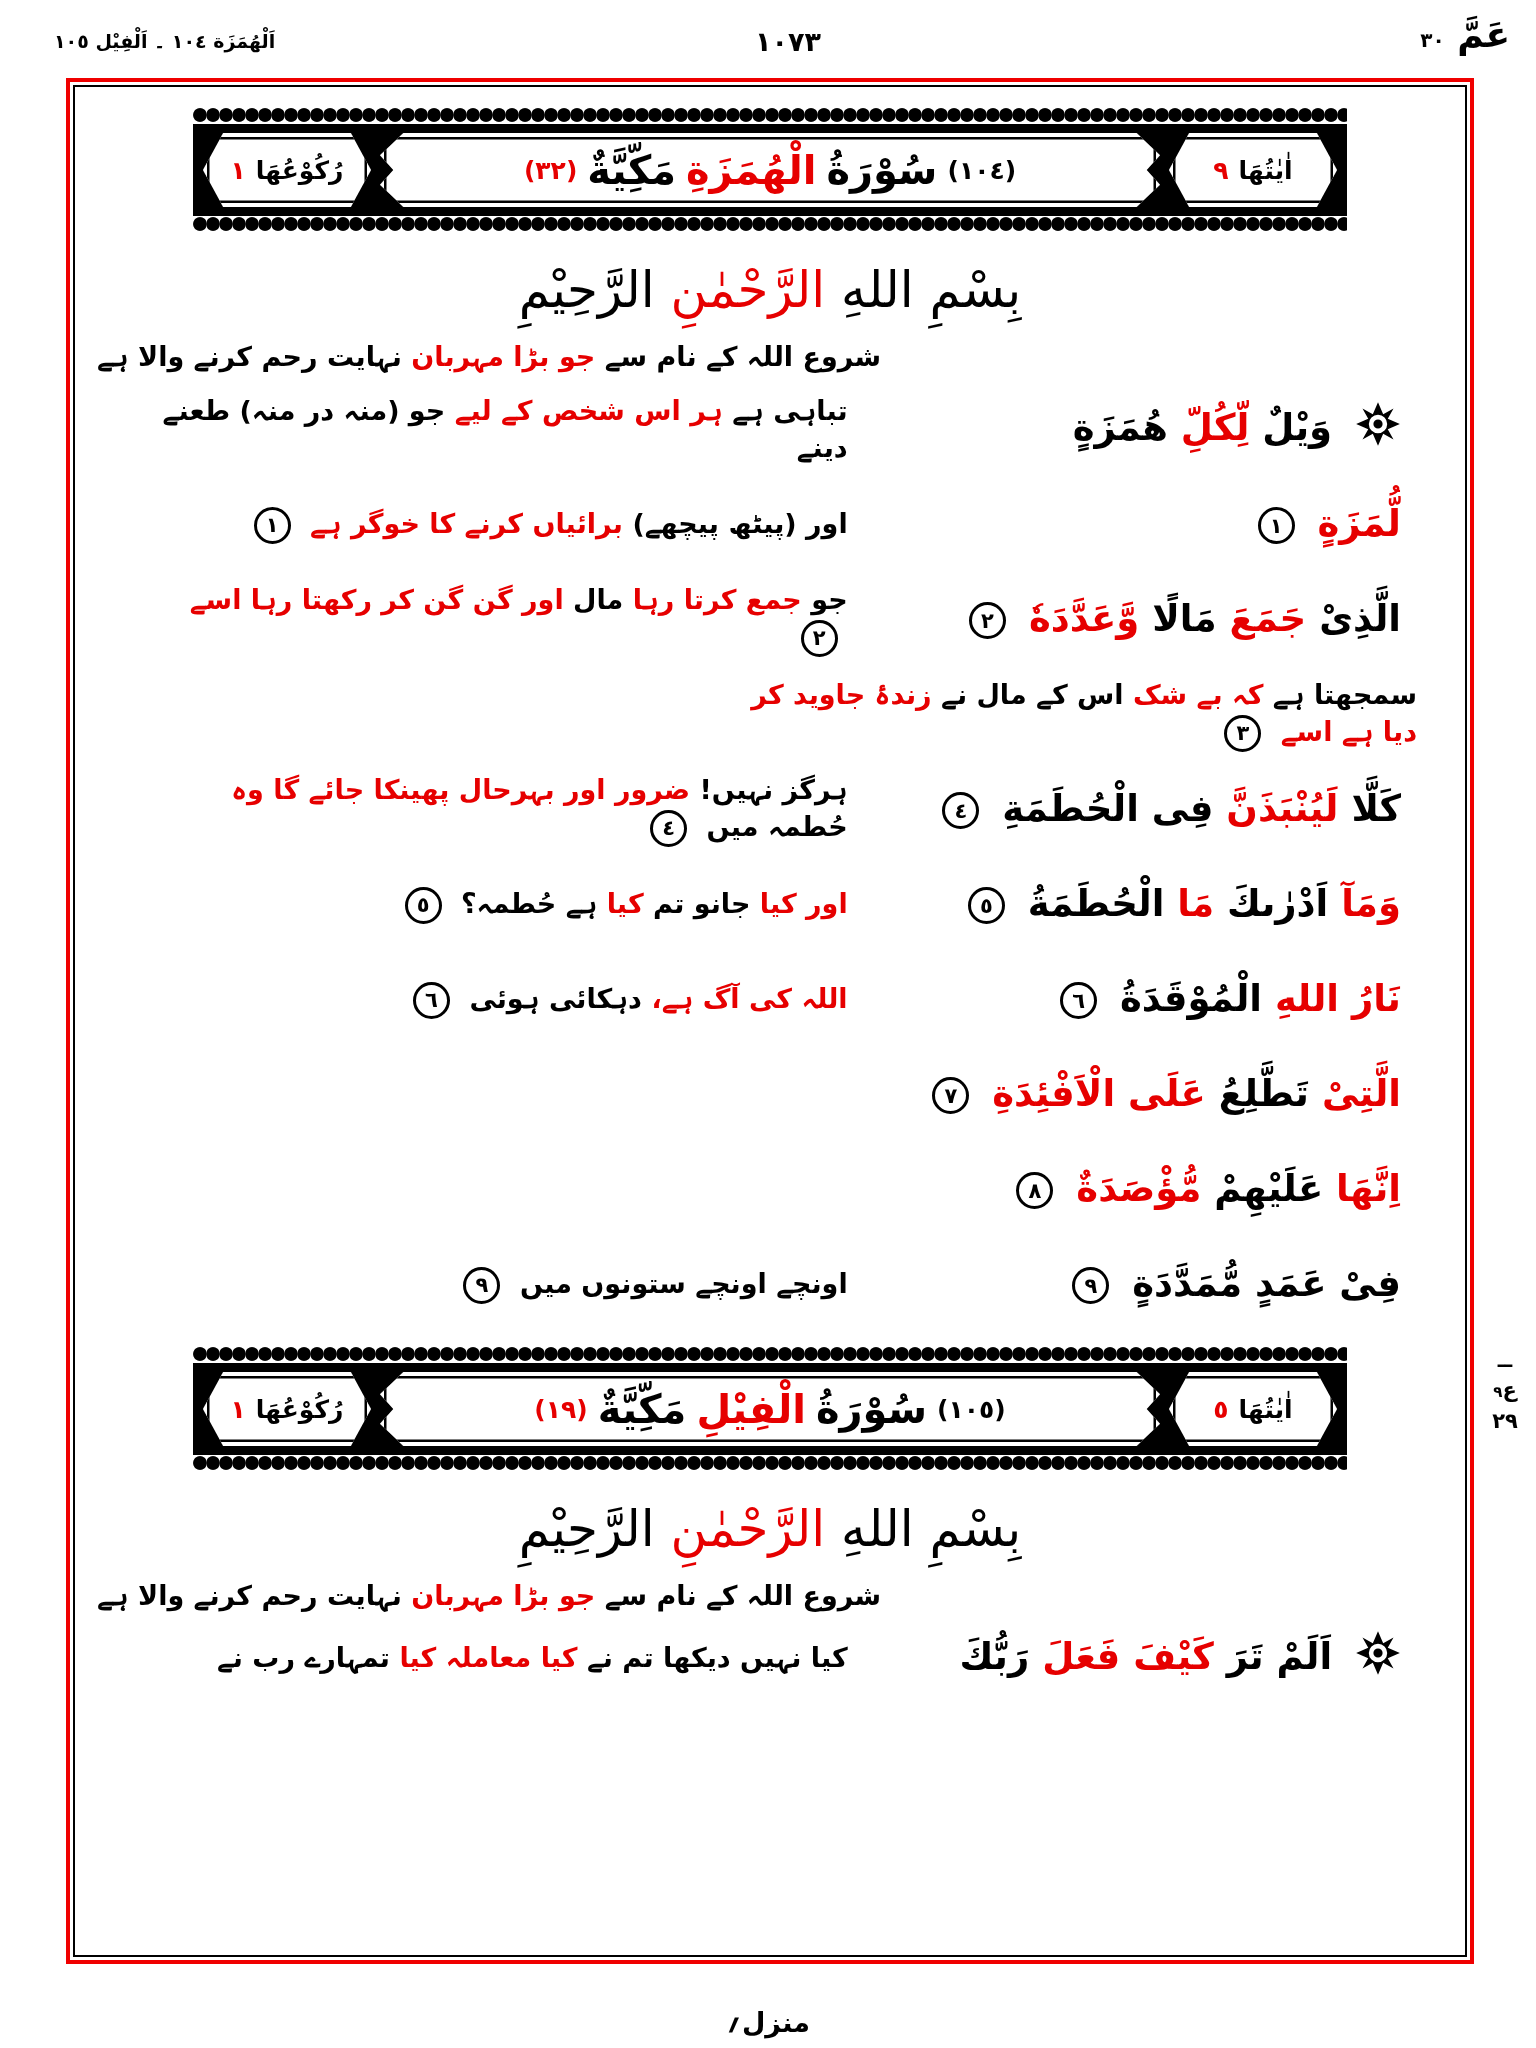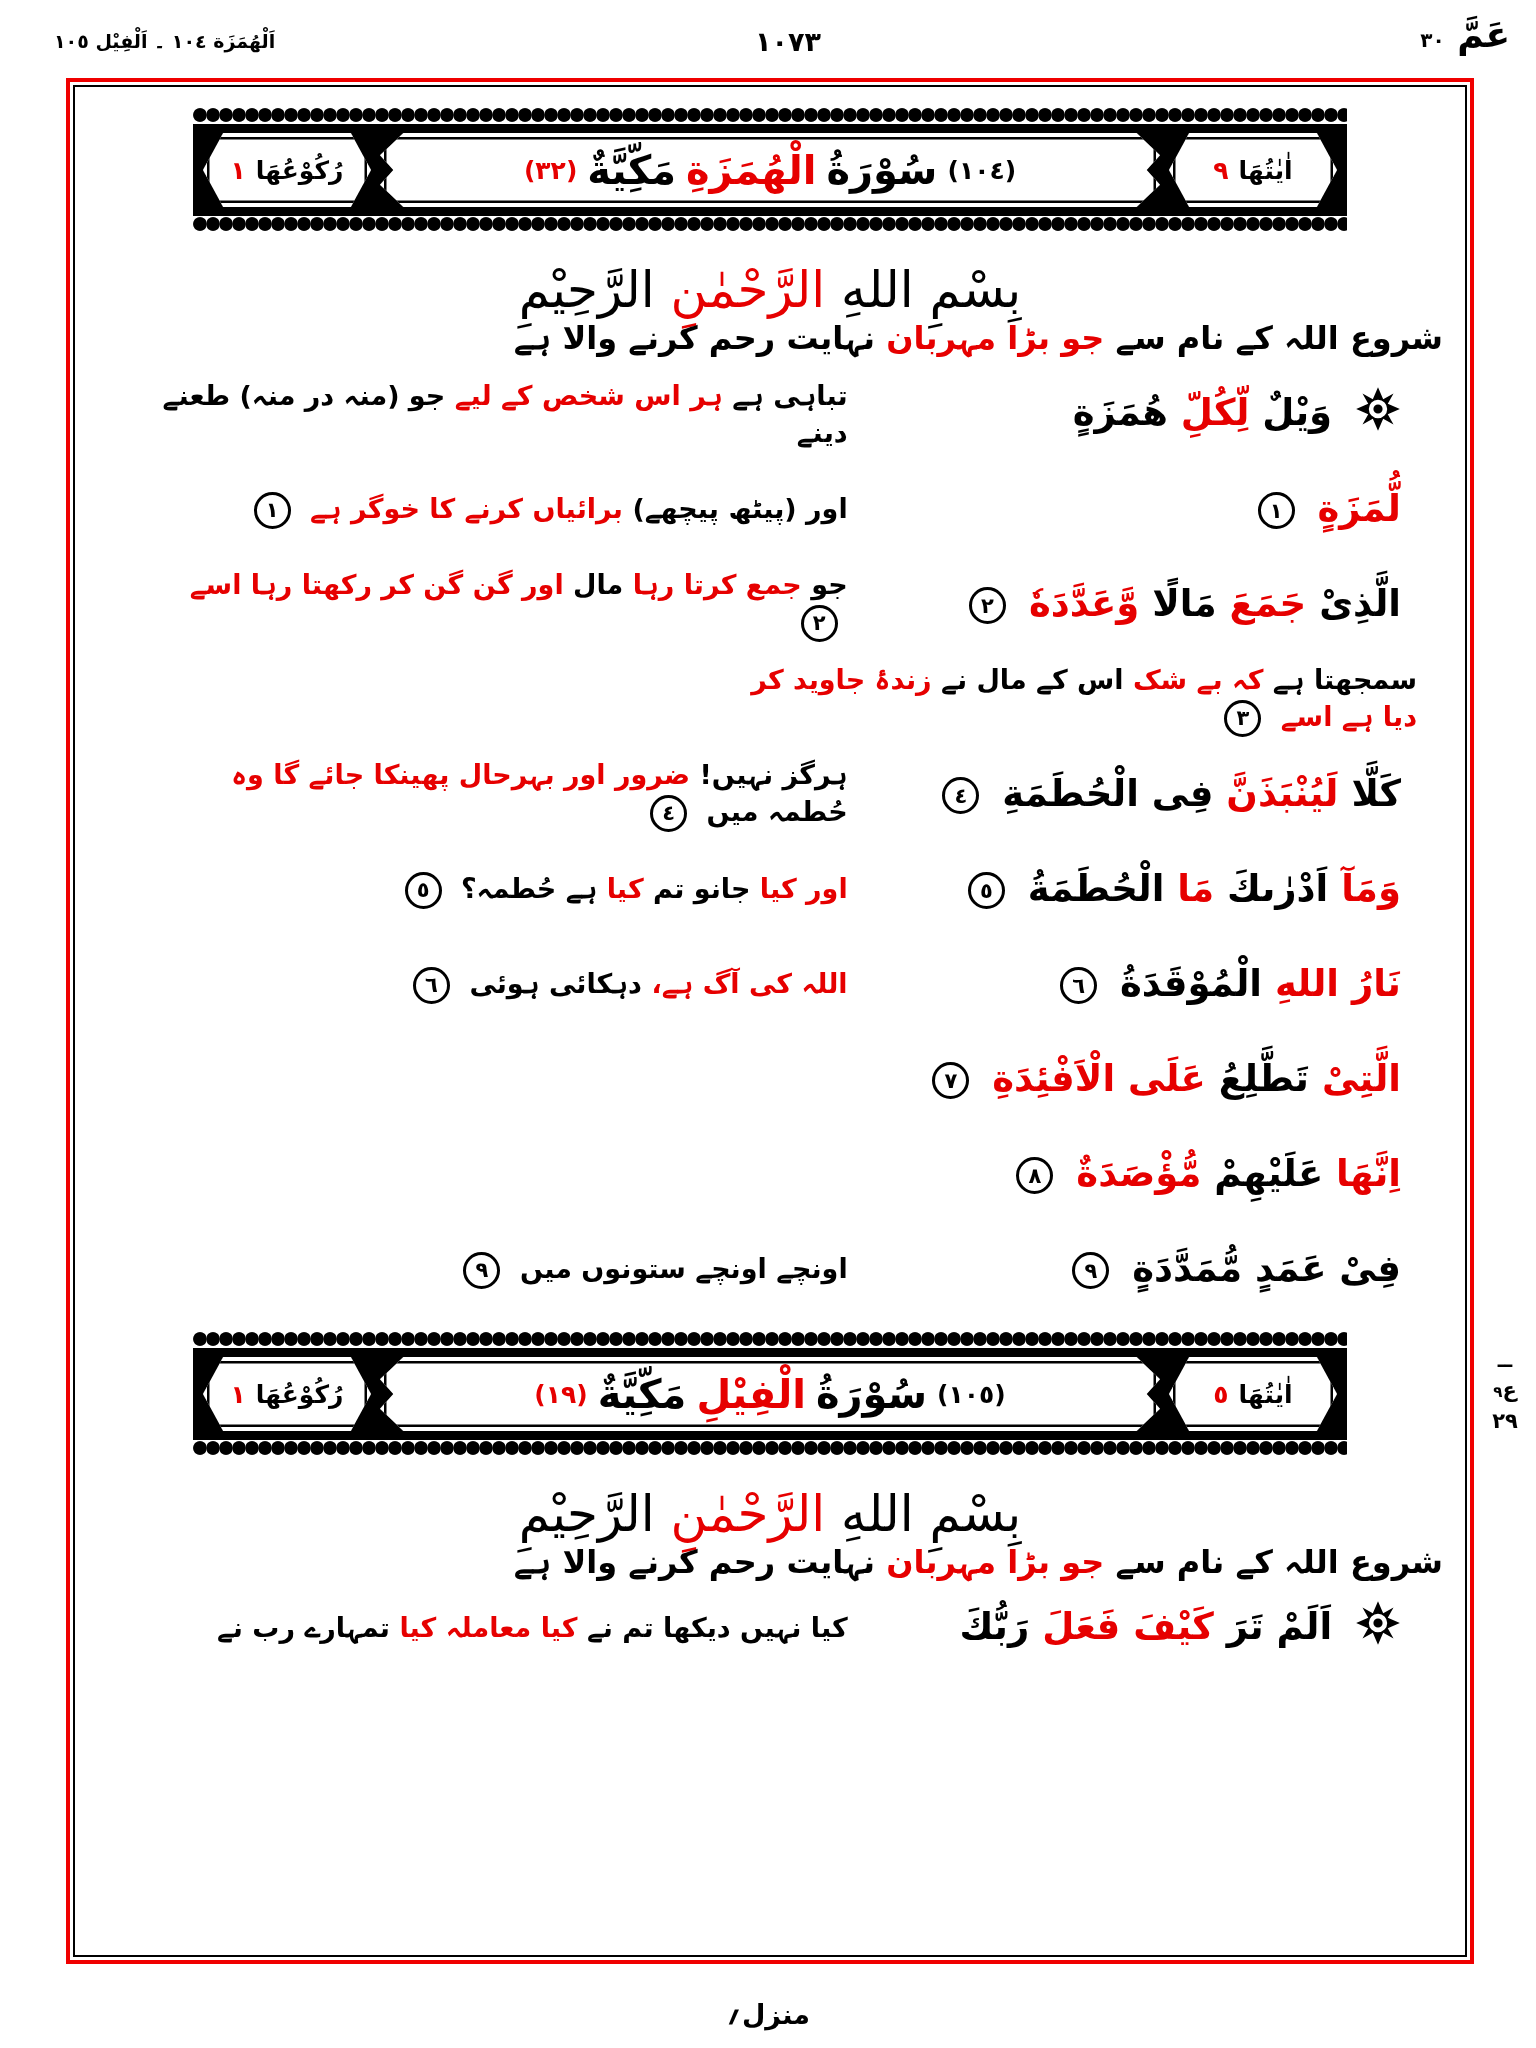--- a/index.html
+++ b/index.html
@@ -32,21 +32,21 @@
                gap:10px; box-shadow: inset 0 0 0 4px #fff, inset 0 0 0 6.5px #000; }
   .cartouche.side { width:168px; padding:16px 14px; font-size:25px; font-weight:bold;
                clip-path:polygon(12% 0,88% 0,100% 50%,88% 100%,12% 100%,0 50%); }
   .cartouche.main { flex:1; padding:14px 30px; font-size:40px; font-weight:bold;
                clip-path:polygon(3% 0,97% 0,100% 30%,98.3% 50%,100% 70%,97% 100%,3% 100%,0 70%,1.7% 50%,0 30%); }
   .cartouche.main .seg-small { font-size:25px; }
   .cartouche .num { font-weight:bold; }
 
   
   .bismillah    { text-align:center; font-size:50px; font-weight:normal; margin-top:28px; direction:rtl; }
-  .bismillah-ur { text-align:right; font-size:32px; font-weight:bold; direction:rtl; }
+  .bismillah-ur { text-align:left; font-size:27px; font-weight:bold; margin-top:22px; direction:rtl; }
 
   
   .rows { margin:10px 26px 0; }
   .row  { display:flex; direction:rtl; align-items:center; min-height:95px; }
   .ar-line { width:44%; text-align:right; font-size:37px; font-weight:bold;
              padding-right:16px; line-height:1.25; }
   .ur-line { width:56%; text-align:right; font-size:27px; font-weight:bold;
              padding-left:20px; line-height:1.35; }
   .vnum { display:inline-flex; width:37px; height:37px; border:3px solid #000;
           border-radius:50%; align-items:center; justify-content:center;
@@ -54,21 +54,21 @@
   .start-marker { display:inline-block; vertical-align:middle; margin-left:10px; }
   .start-marker svg { width:46px; height:46px; fill:#000; }
 
   .s105 .rows { margin-top:0; }
 
   
   .margin-marker { position:absolute; right:8px; top:1345px; width:46px; text-align:center;
                    font-size:21px; font-weight:bold; line-height:1.45; direction:rtl; }
 
   
-  .footer { position:absolute; bottom:18px; left:0; right:0; text-align:center;
+  .footer { position:absolute; bottom:10px; left:0; right:0; text-align:center;
             font-size:27px; font-weight:bold; }
 </style>
 </head>
 <body>
 
 <div class="top-header">
   <div class="hdr-right">
     <span>عَمَّ</span>
     <span class="small">٣٠</span>
   </div>

